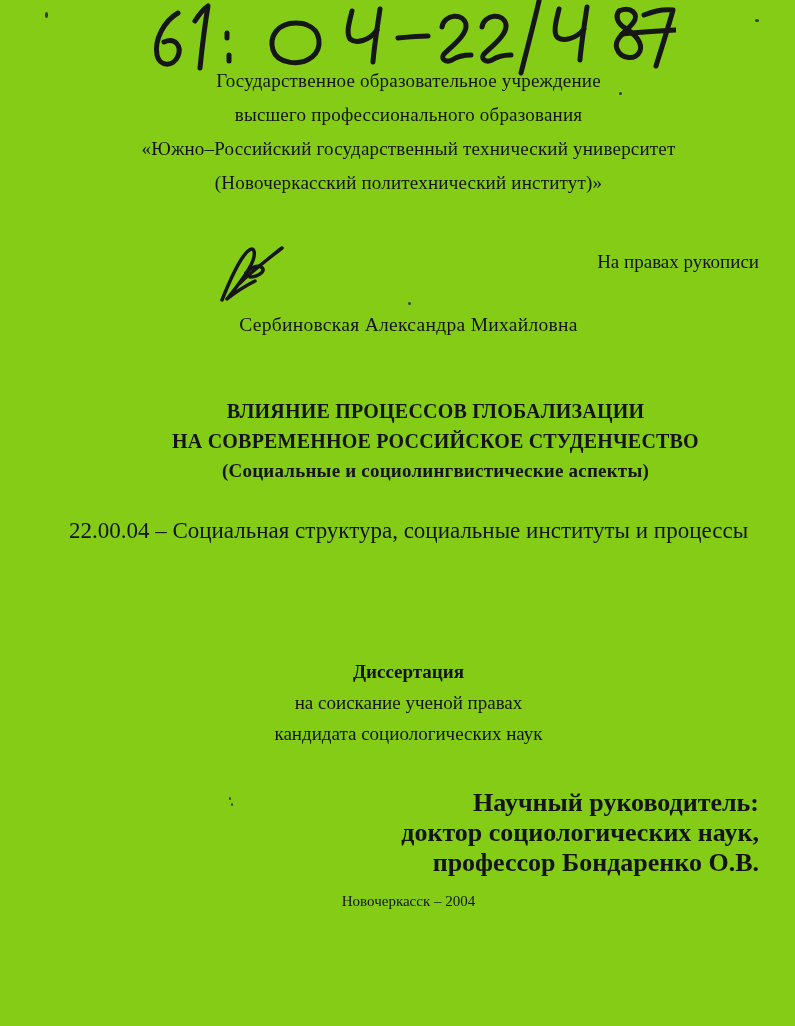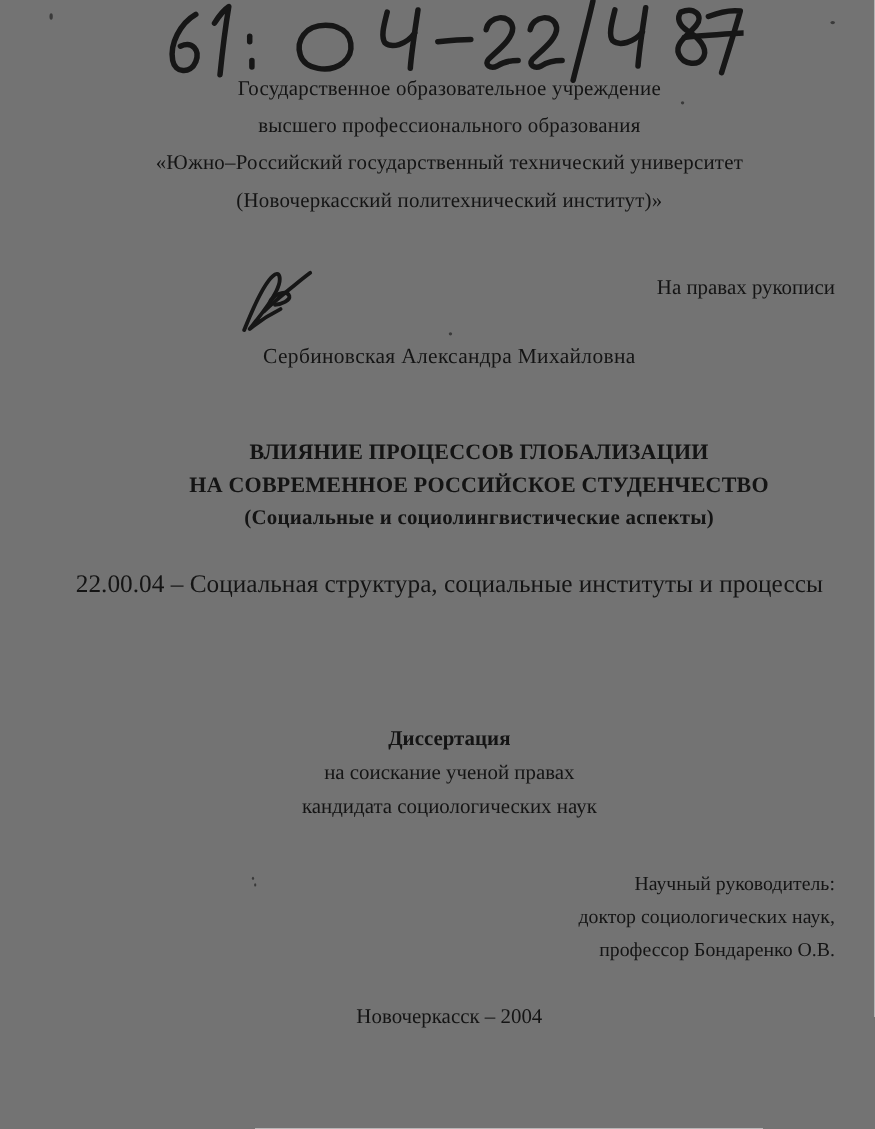--- a/index.html
+++ b/index.html
@@ -1,38 +1,38 @@
 <!DOCTYPE html>
 <html lang="ru"><head>
 <meta charset="utf-8">
 <title>Document</title>
 <style>
   html,body{margin:0;padding:0;background:#e8e8e8;}
   .page{
     position:relative;
     width:795px;height:1026px;
     margin:0 auto;
-    background:#737373;
+    background:#84cc16;
     font-family:"Liberation Serif","DejaVu Serif",serif;
     color:#141414;
     overflow:hidden;
   }
   .abs{position:absolute;left:0;width:100%;}
   .center{text-align:center;padding-left:22px;box-sizing:border-box;}
   .right{text-align:right;padding-right:36px;box-sizing:border-box;}
   .institution-block{top:64px;font-size:19px;line-height:34px;letter-spacing:.2px;}
   .manuscript-note{top:250px;font-size:19px;line-height:24px;}
   .author-line{top:312px;font-size:19.5px;line-height:26px;font-weight:normal;letter-spacing:.3px;}
   .title-block{top:396px;font-size:20px;line-height:30px;font-weight:bold;letter-spacing:.2px;margin-left:27px;}
   .title-block .subtitle{font-size:19px;}
   .specialty-line{top:518px;font-size:23px;line-height:26px;}
   .thesis-block{top:608px;font-size:19px;line-height:31px;margin-top:48px;}
   .thesis-block .heading{font-weight:bold;}
-  .advisor-block{top:788px;font-size:18px;line-height:30px;}
-  .footer-line{top:912px;font-size:19px;line-height:26px;}
+  .advisor-block{top:788px;font-size:26px;line-height:30px;font-weight:bold;}
+  .footer-line{top:888px;font-size:15px;line-height:26px;}
   .handwriting{position:absolute;left:146px;top:0;width:530px;height:78px;}
   .signature{position:absolute;left:210px;top:242px;width:80px;height:72px;}
   .stroke{stroke:#161616;fill:none;stroke-linecap:round;stroke-linejoin:round;}
   .speck{position:absolute;background:#3a3a3a;border-radius:50%;}
   .sr-only{position:absolute;width:1px;height:1px;overflow:hidden;clip-path:inset(50%);white-space:nowrap;}
 </style>
 </head>
 <body>
 
 <div class="page">

